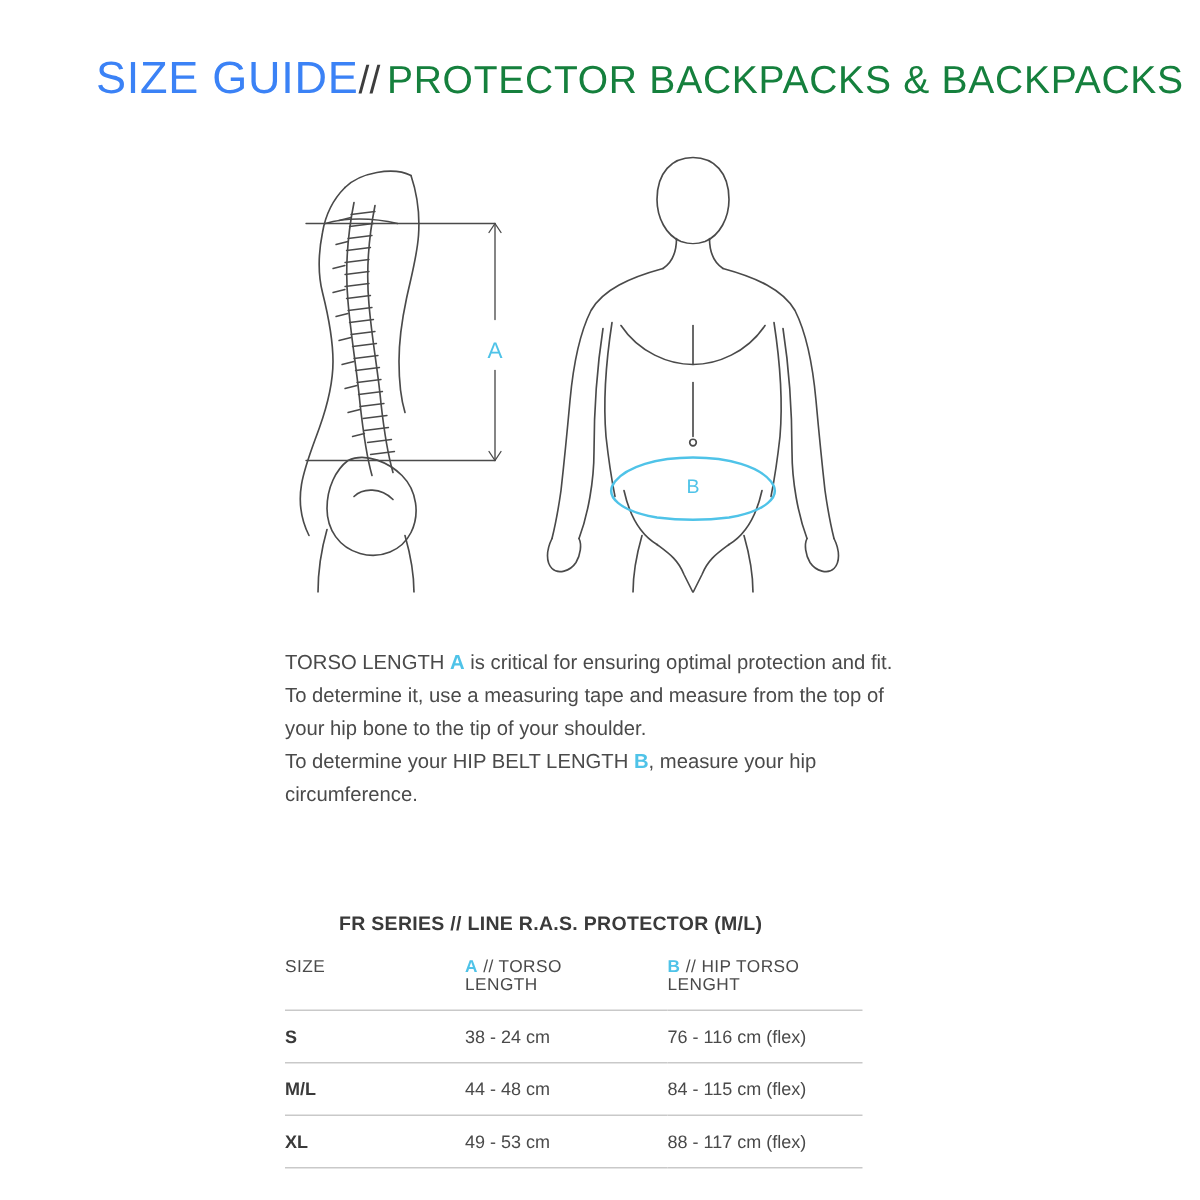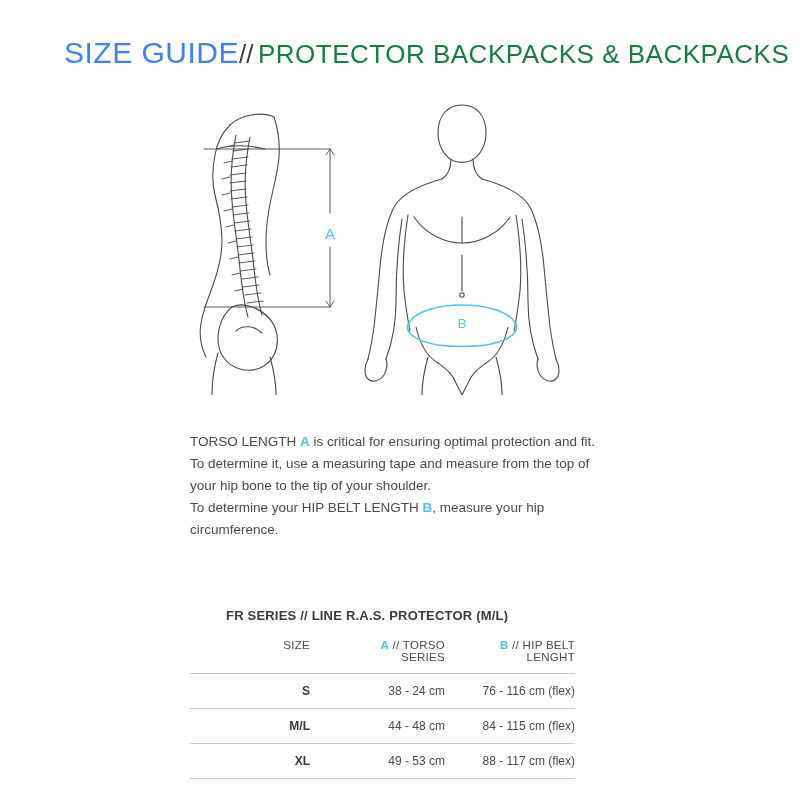--- a/index.html
+++ b/index.html
@@ -93,21 +93,21 @@
     margin-left: 36px;
   }
   table.size-table {
     border-collapse: collapse;
     width: 385px;
     font-size: 12px;
     color: #4a4a4a;
   }
   table.size-table th,
   table.size-table td {
-    text-align: right;
+    text-align: left;
     vertical-align: top;
     padding: 6px 0 7px 0;
     font-weight: 400;
   }
   table.size-table thead th {
     border-bottom: 1px solid #c9c9c9;
     padding-bottom: 10px;
     font-size: 11.5px;
     letter-spacing: 0.3px;
   }
@@ -258,22 +258,22 @@
     <p><span>TORSO LENGTH </span><span class="accent">A</span><span> is critical for ensuring optimal protection and fit. To determine it, use a measuring tape and measure from the top of your hip bone to the tip of your shoulder.</span></p>
     <p><span>To determine your HIP BELT LENGTH </span><span class="accent">B</span><span>, measure your hip circumference.</span></p>
   </div>
 
   <div class="table-wrap">
     <div class="table-title">FR SERIES // LINE R.A.S. PROTECTOR (M/L)</div>
     <table class="size-table">
       <thead>
         <tr>
           <th class="col-size">SIZE</th>
-          <th class="col-torso"><span class="hdr-accent">A</span><span> // TORSO</span><span class="hdr-line2">SERIES</span></th>
-          <th class="col-hip"><span class="hdr-accent">B</span><span> // HIP BELT</span><span class="hdr-line2">LENGHT</span></th>
+          <th class="col-torso"><span class="hdr-accent">A</span><span> // TORSO</span><span class="hdr-line2">LENGTH</span></th>
+          <th class="col-hip"><span class="hdr-accent">B</span><span> // HIP TORSO</span><span class="hdr-line2">LENGHT</span></th>
         </tr>
       </thead>
       <tbody>
         <tr>
           <td class="size-cell">S</td>
           <td>38 - 24 cm</td>
           <td>76 - 116 cm (flex)</td>
         </tr>
         <tr>
           <td class="size-cell">M/L</td>

